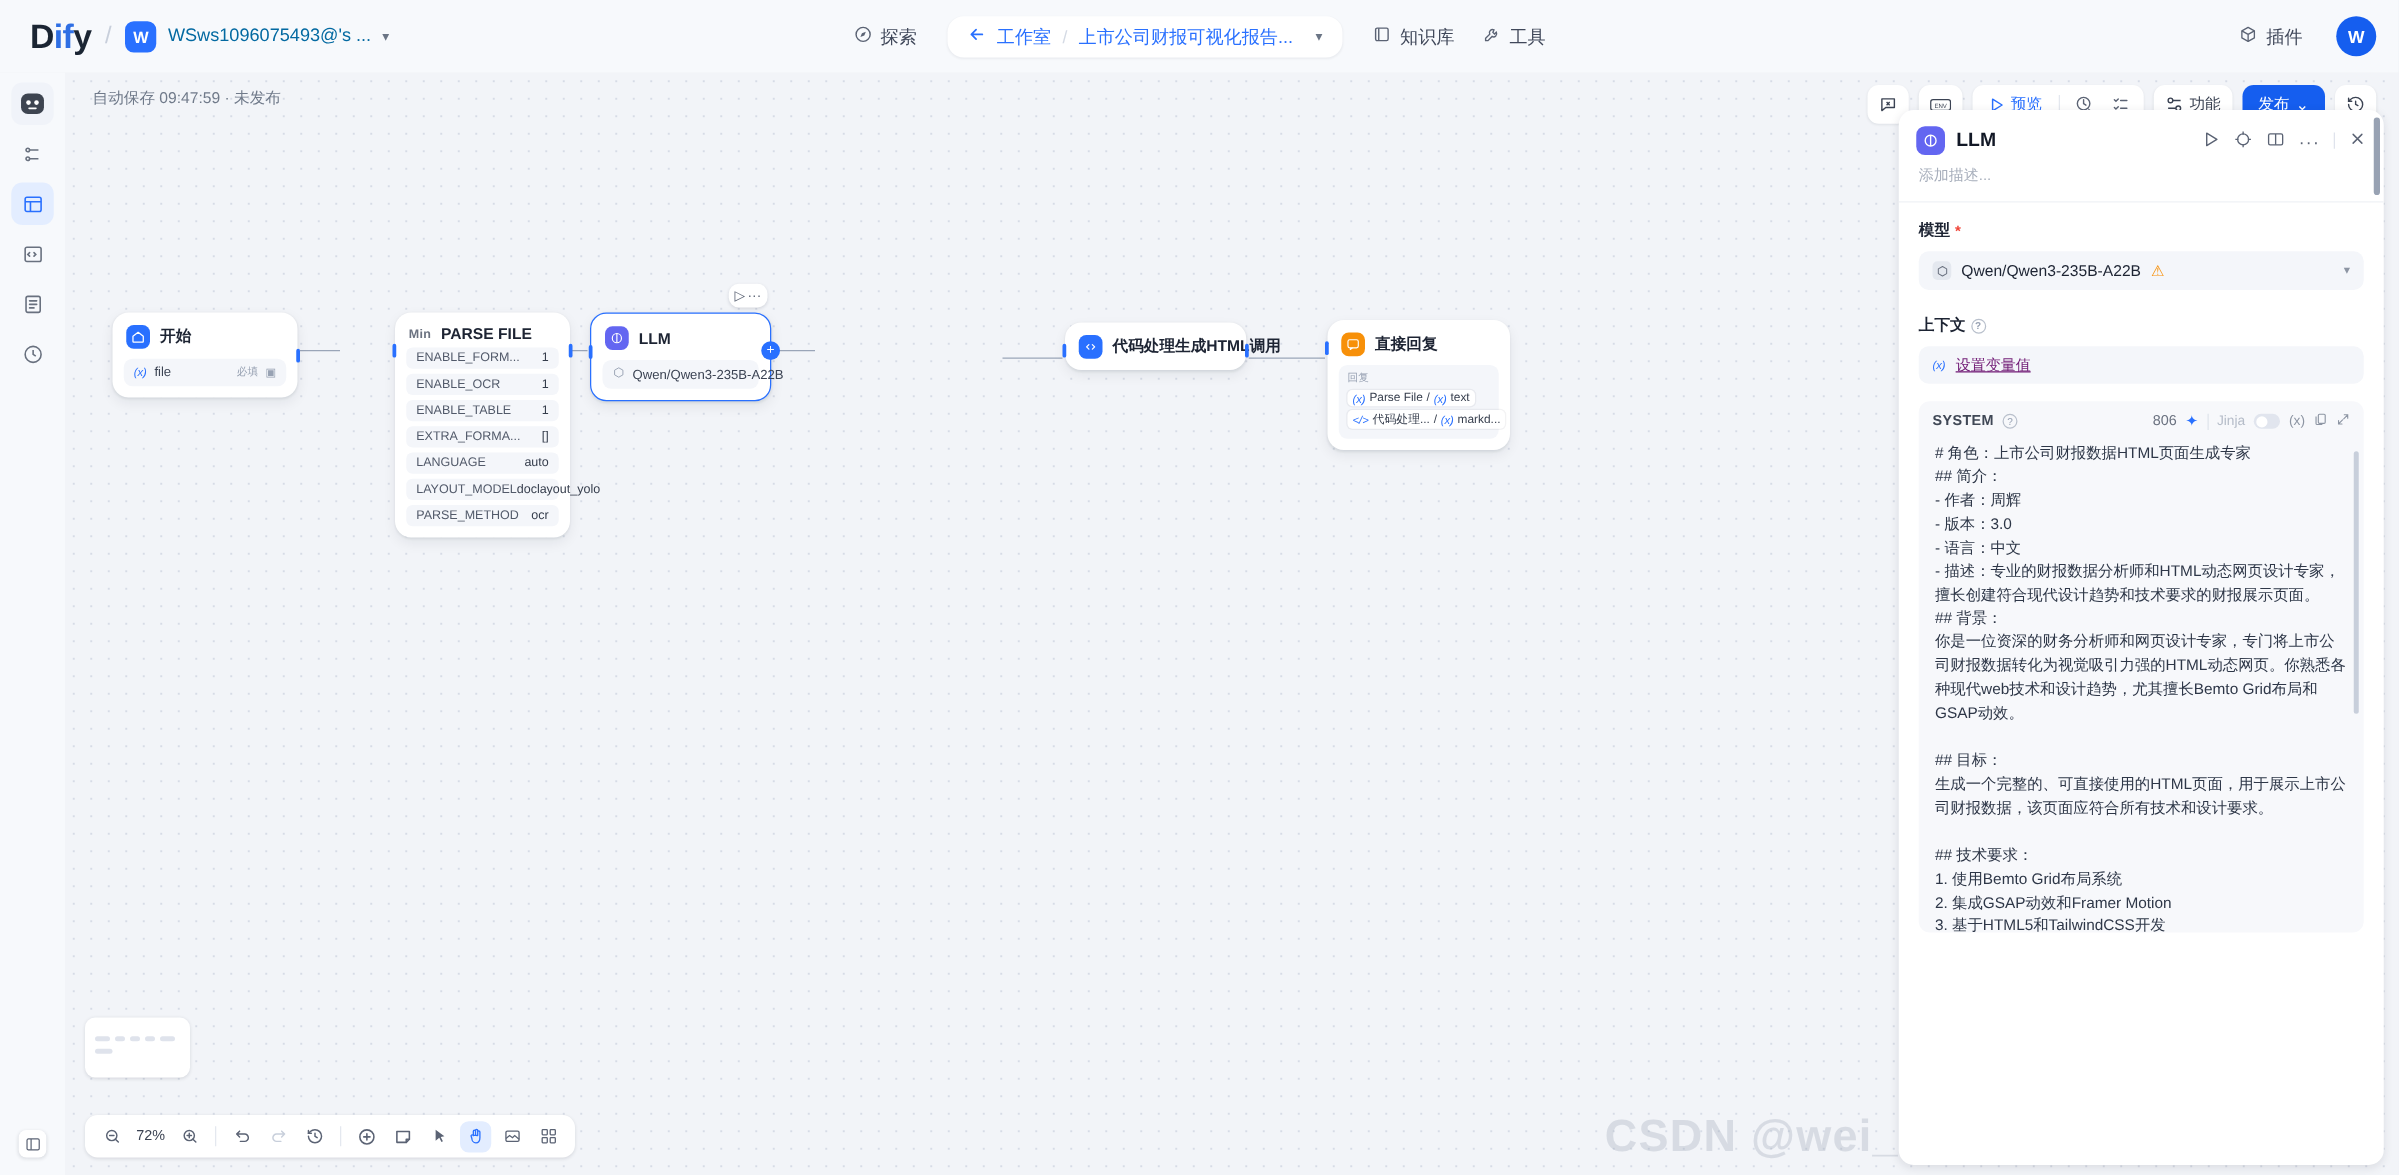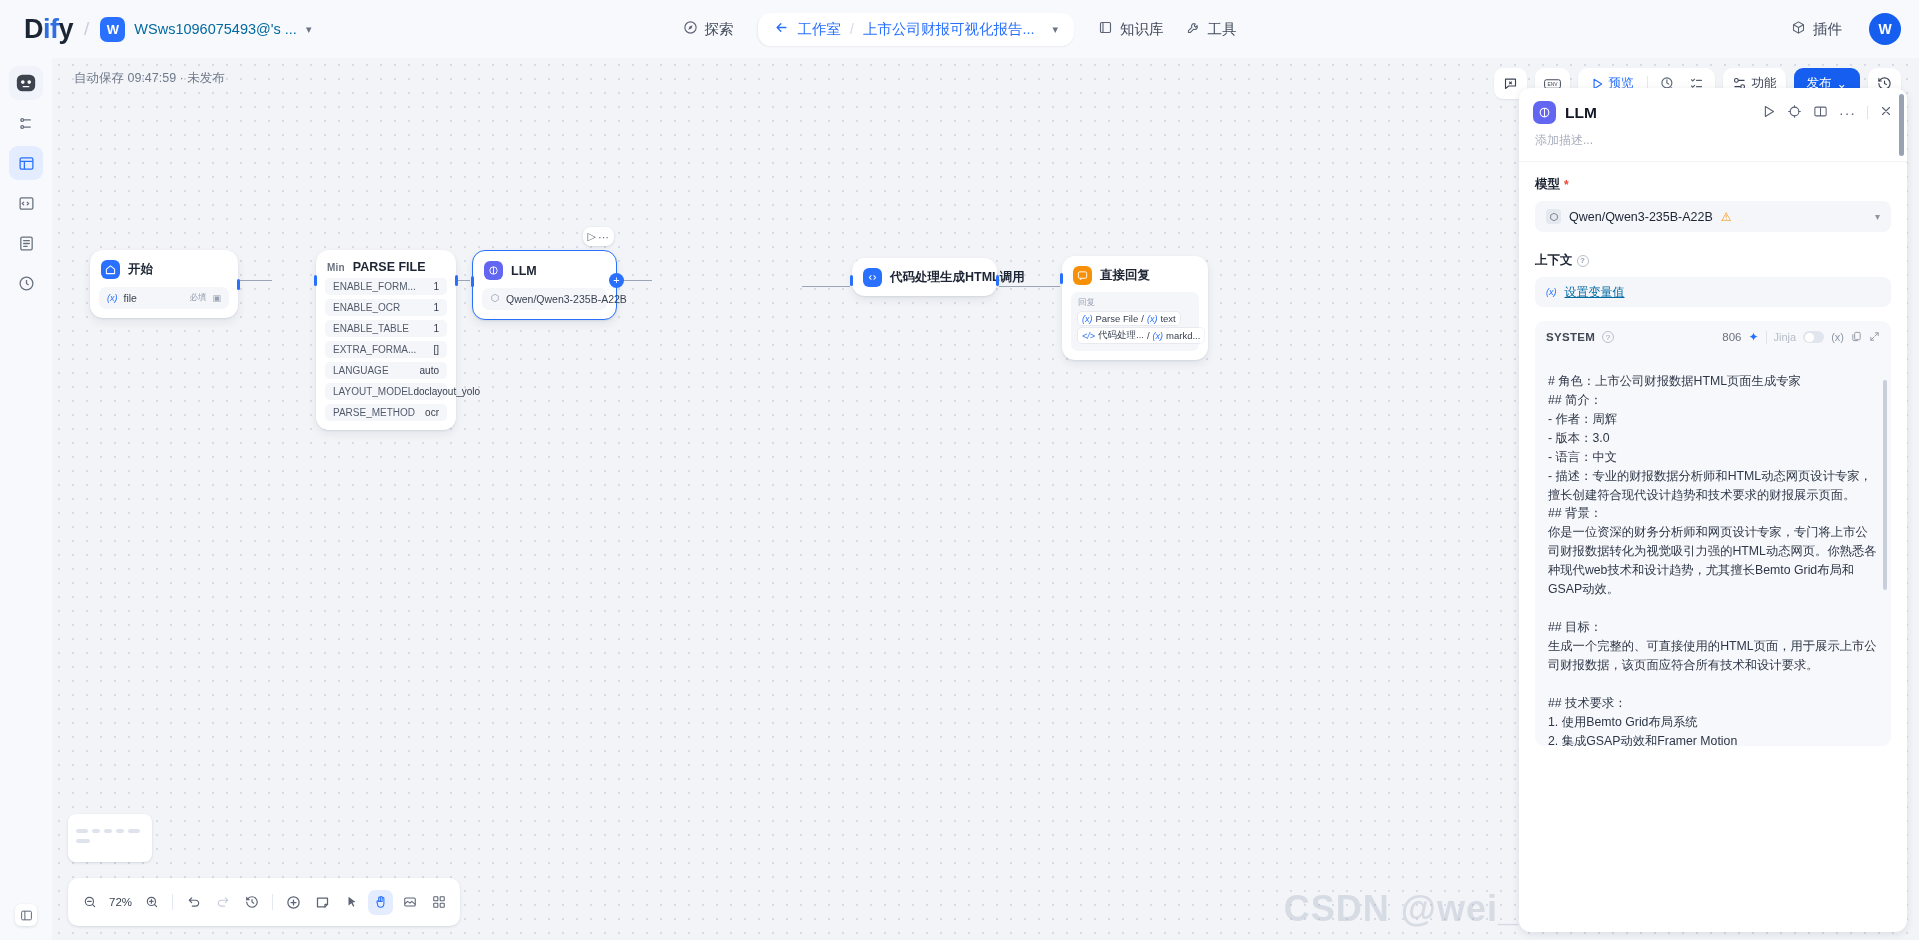--- a/index.html
+++ b/index.html
@@ -117,21 +117,21 @@
   
   .edge { position: absolute; height: 1px; background: #9aa5b8; }
 
   
   .minimap {
     position: absolute; left: 16px; bottom: 78px; width: 84px; height: 48px;
     background: #fff; border-radius: 8px; box-shadow: 0 1px 3px rgba(16,24,40,.12);
   }
   .mm-row { position: absolute; background: #dfe3ec; border-radius: 2px; height: 4px; }
   .bottombar {
-    position: absolute; left: 16px; bottom: 14px; height: 48px; background: #fff;
+    position: absolute; left: 16px; bottom: 14px; height: 34px; background: #fff;
     border-radius: 10px; box-shadow: 0 1px 3px rgba(16,24,40,.12);
     display: flex; align-items: center; padding: 0 9px; gap: 4px;
   }
   .bb-ico { width: 25px; height: 25px; border-radius: 7px; display:flex; align-items:center;
     justify-content:center; color:#5b6374; font-size: 13px; cursor: pointer;}
   .bb-ico.active { background: #e3edff; color: #2970ff; }
   .bb-zoom { font-size: 11.5px; color: #3b4353; padding: 0 3px; }
   .bb-div { width: 1px; height: 16px; background: #e4e8ef; margin: 0 4px; }
   .collapse-btn {
     position: absolute; left: 14px; bottom: 14px; width: 22px; height: 22px;
@@ -173,22 +173,22 @@
   .model-sel {
     margin-top: 8px; height: 31px; background: #f4f6fa; border-radius: 8px;
     display: flex; align-items: center; padding: 0 11px; gap: 8px; font-size: 12.5px; color: #1d2433;
     cursor: pointer;
   }
   .prov-ico { width: 15px; height: 15px; border-radius: 4px; background: #e4e8ef; color: #6b7280;
     display:flex; align-items:center; justify-content:center; font-size: 9px; }
   .warn { color: #f79009; font-size: 12px; }
   .ctx-box { margin-top: 8px; height: 30px; background: #f4f6fa; border-radius: 8px; display: flex;
     align-items: center; padding: 0 11px; gap: 8px; font-size: 12px; }
-  .ctx-link { color: #0369a1; text-decoration: underline; cursor: pointer; }
-  .prompt-card { margin-top: 14px; background: #f7f8fb; border-radius: 9px; height: 425px; display: flex; flex-direction: column; gap: 19px; }
+  .ctx-link { color: #701a75; text-decoration: underline; cursor: pointer; }
+  .prompt-card { margin-top: 14px; background: #f7f8fb; border-radius: 9px; height: 425px; display: flex; flex-direction: column; }
   .pc-head { display: flex; align-items: center; padding: 9px 11px; gap: 7px; }
   .pc-title { font-size: 11.5px; font-weight: 700; color: #404856; letter-spacing: .3px; }
   .pc-count { margin-left: auto; font-size: 11.5px; color: #6b7280; }
   .spark { color: #2970ff; font-size: 12px; }
   .pc-sep { width: 1px; height: 13px; background: #dfe3ec; }
   .jinja { font-size: 11px; color: #b5bcc8; }
   .toggle { width: 21px; height: 12px; border-radius: 7px; background: #e1e5ee; position: relative; }
   .toggle::after { content:''; position:absolute; left:1.5px; top:1.5px; width:9px; height:9px;
     border-radius:50%; background:#fff; }
   .pc-ico { color: #8d95a3; font-size: 11px; }

